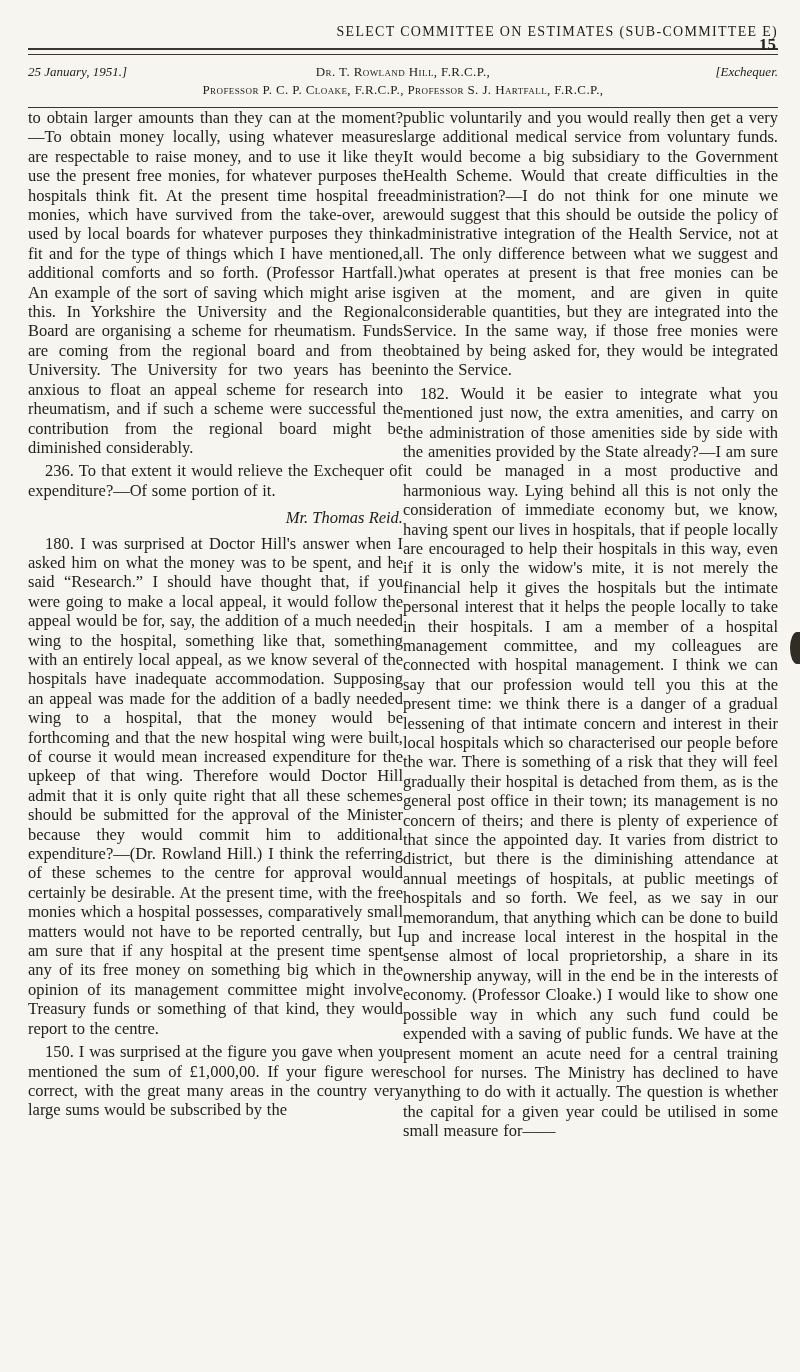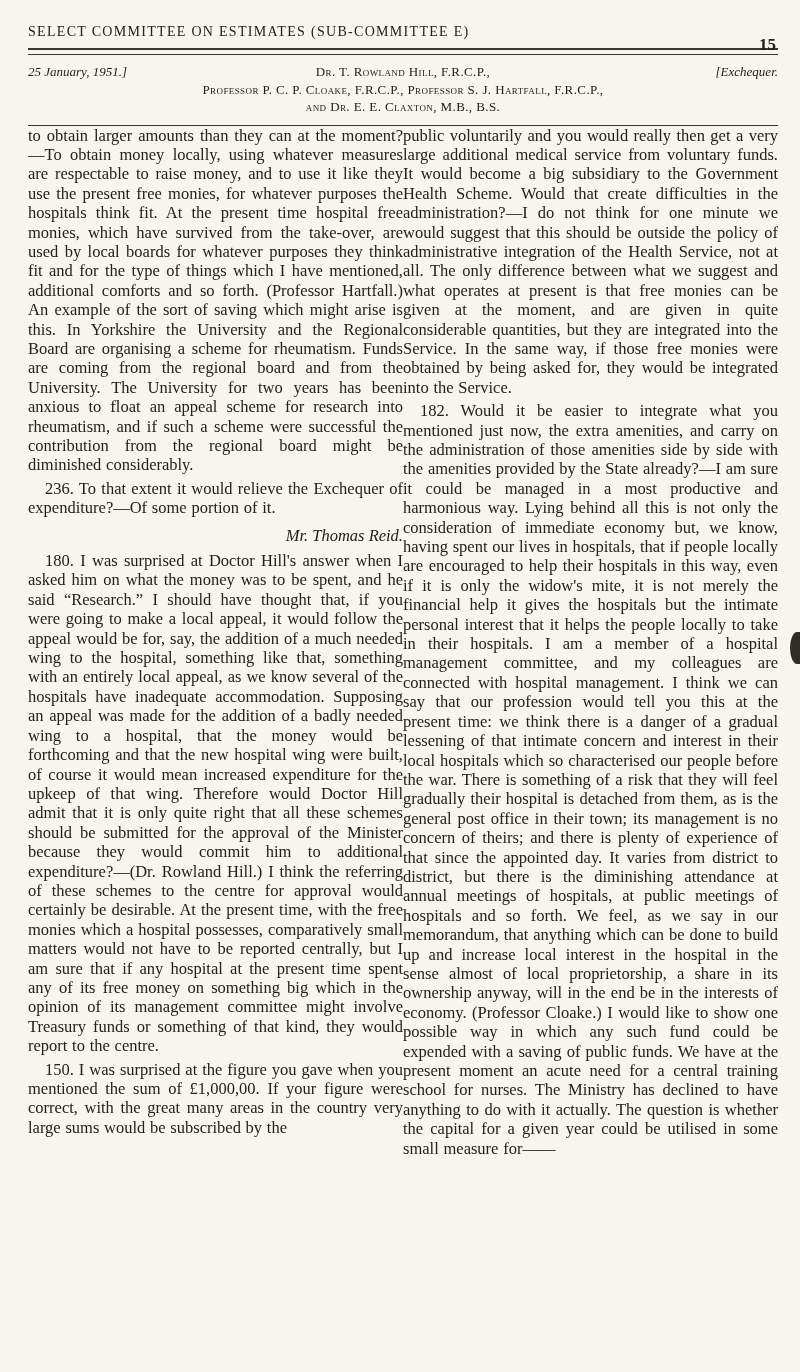--- a/index.html
+++ b/index.html
@@ -8,21 +8,21 @@
     height: 1372px;
     background: #f7f5ef;
     color: #24211b;
     font-family: "Liberation Serif", "DejaVu Serif", serif;
     overflow: hidden;
     position: relative;
   }
   .page { padding: 20px 22px 0 28px; position: relative; }
 
   
-  .running-head { position: relative; height: 24px; text-align: left; }
+  .running-head { position: relative; height: 24px; text-align: right; }
   .running-title {
     display: inline-block;
     font-size: 14px;
     letter-spacing: 1.3px;
     padding-top: 4px;
     white-space: nowrap;
   }
   .page-number {
     position: absolute;
     right: 2px;
@@ -97,21 +97,20 @@
     <div class="page-number">15</div>
   </header>
 
   <div class="rule-double"></div>
 
   <div class="session-head">
     <span class="session-date">25 January, 1951.]</span>
     <div class="witness">Dr. T. Rowland Hill, F.R.C.P.,</div>
     <span class="continued-note">[Exchequer.</span>
     <div class="witness">Professor P. C. P. Cloake, F.R.C.P., Professor S. J. Hartfall, F.R.C.P.,</div>
-    <div class="witness">and Dr. E. E. Claxton, M.B., B.S.</div>
   </div>
 
   <div class="rule-single"></div>
 
   <main class="body-columns">
     <section class="col">
       <p class="para no-indent">to obtain larger amounts than they can at the moment?—To obtain money locally, using whatever measures are respectable to raise money, and to use it like they use the present free monies, for whatever purposes the hospitals think fit. At the present time hospital free monies, which have survived from the take-over, are used by local boards for whatever purposes they think fit and for the type of things which I have mentioned, additional comforts and so forth. (Professor Hartfall.) An example of the sort of saving which might arise is this. In Yorkshire the University and the Regional Board are organising a scheme for rheumatism. Funds are coming from the regional board and from the University. The University for two years has been anxious to float an appeal scheme for research into rheumatism, and if such a scheme were successful the contribution from the regional board might be diminished considerably.</p>
       <p class="para">236. To that extent it would relieve the Exchequer of expenditure?—Of some portion of it.</p>
       <h3 class="speaker-heading">Mr. Thomas Reid.</h3>
       <p class="para">180. I was surprised at Doctor Hill's answer when I asked him on what the money was to be spent, and he said “Research.” I should have thought that, if you were going to make a local appeal, it would follow the appeal would be for, say, the addition of a much needed wing to the hospital, something like that, something with an entirely local appeal, as we know several of the hospitals have inadequate accommodation. Supposing an appeal was made for the addition of a badly needed wing to a hospital, that the money would be forthcoming and that the new hospital wing were built, of course it would mean increased expenditure for the upkeep of that wing. Therefore would Doctor Hill admit that it is only quite right that all these schemes should be submitted for the approval of the Minister because they would commit him to additional expenditure?—(Dr. Rowland Hill.) I think the referring of these schemes to the centre for approval would certainly be desirable. At the present time, with the free monies which a hospital possesses, comparatively small matters would not have to be reported centrally, but I am sure that if any hospital at the present time spent any of its free money on something big which in the opinion of its management committee might involve Treasury funds or something of that kind, they would report to the centre.</p>

